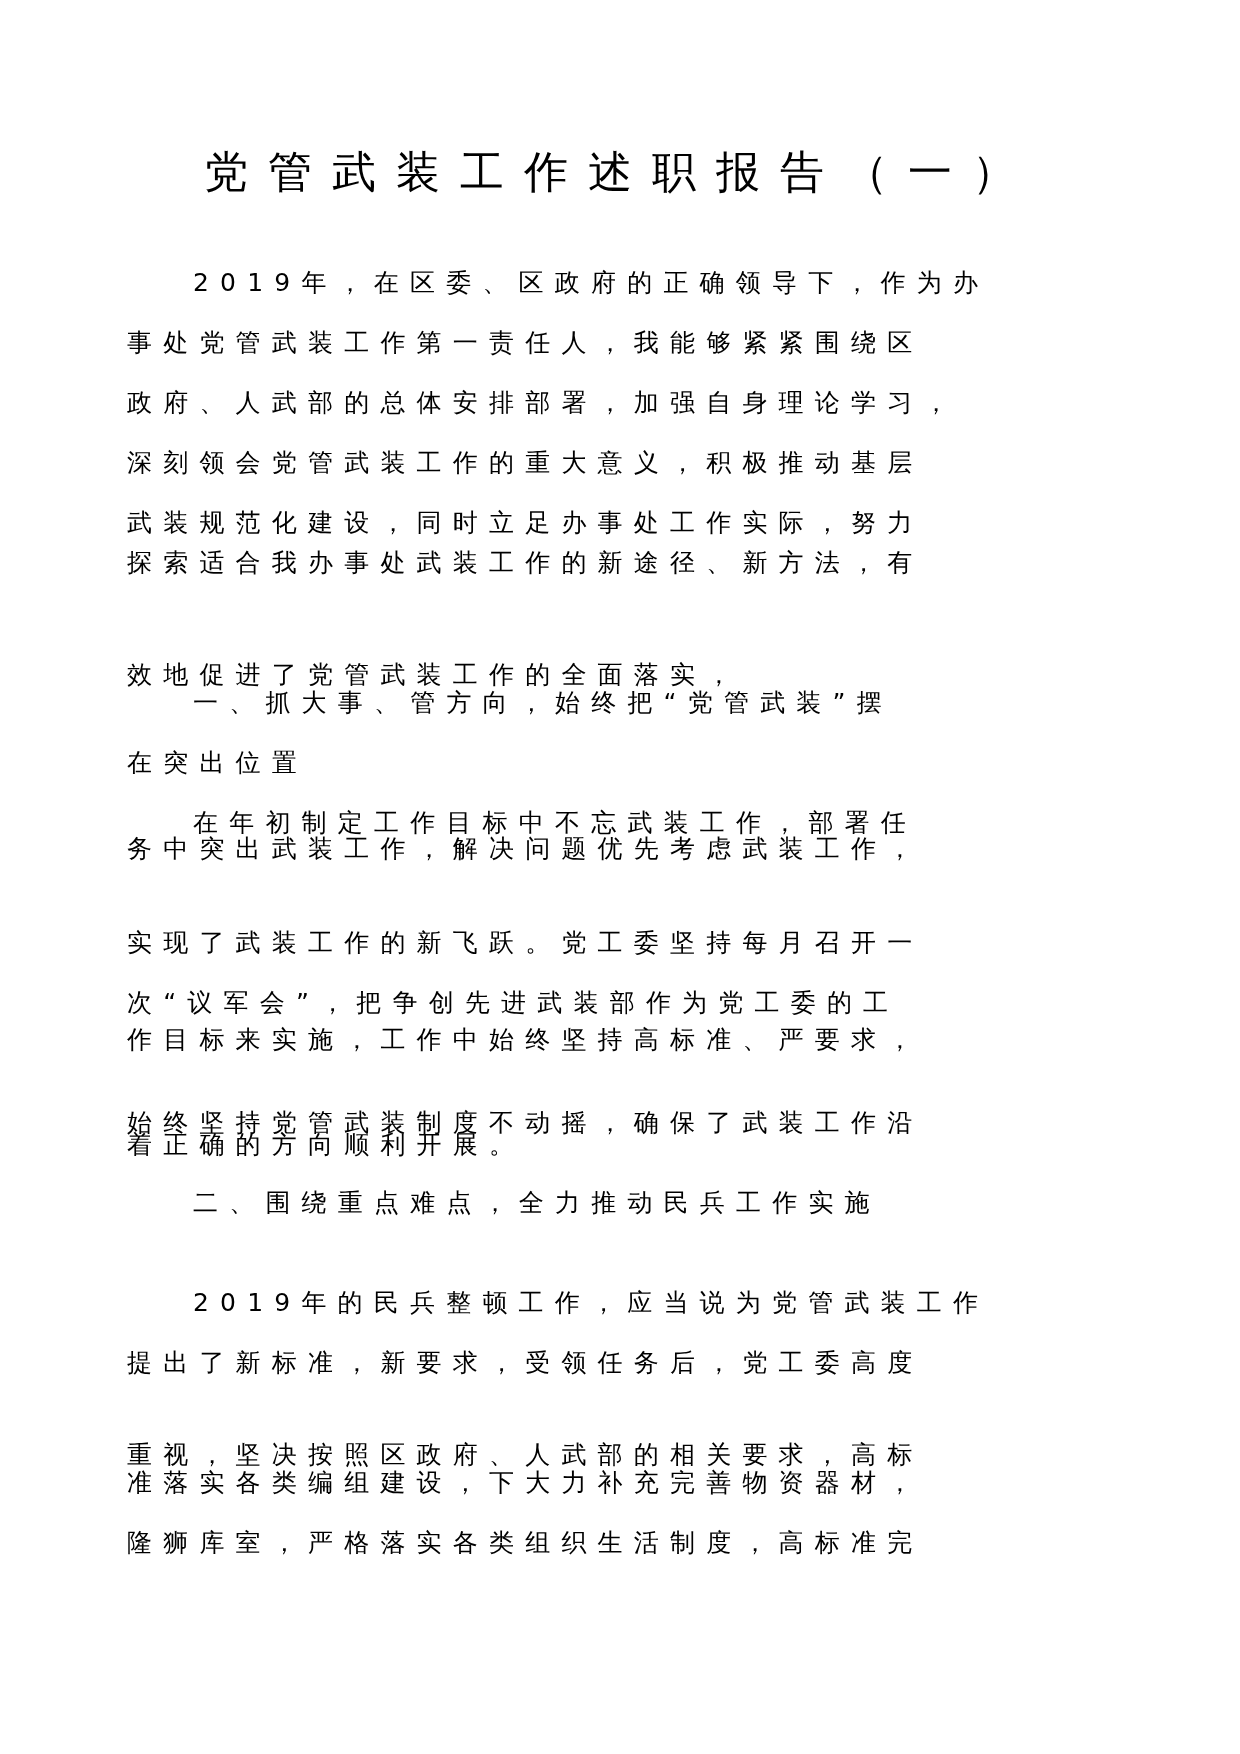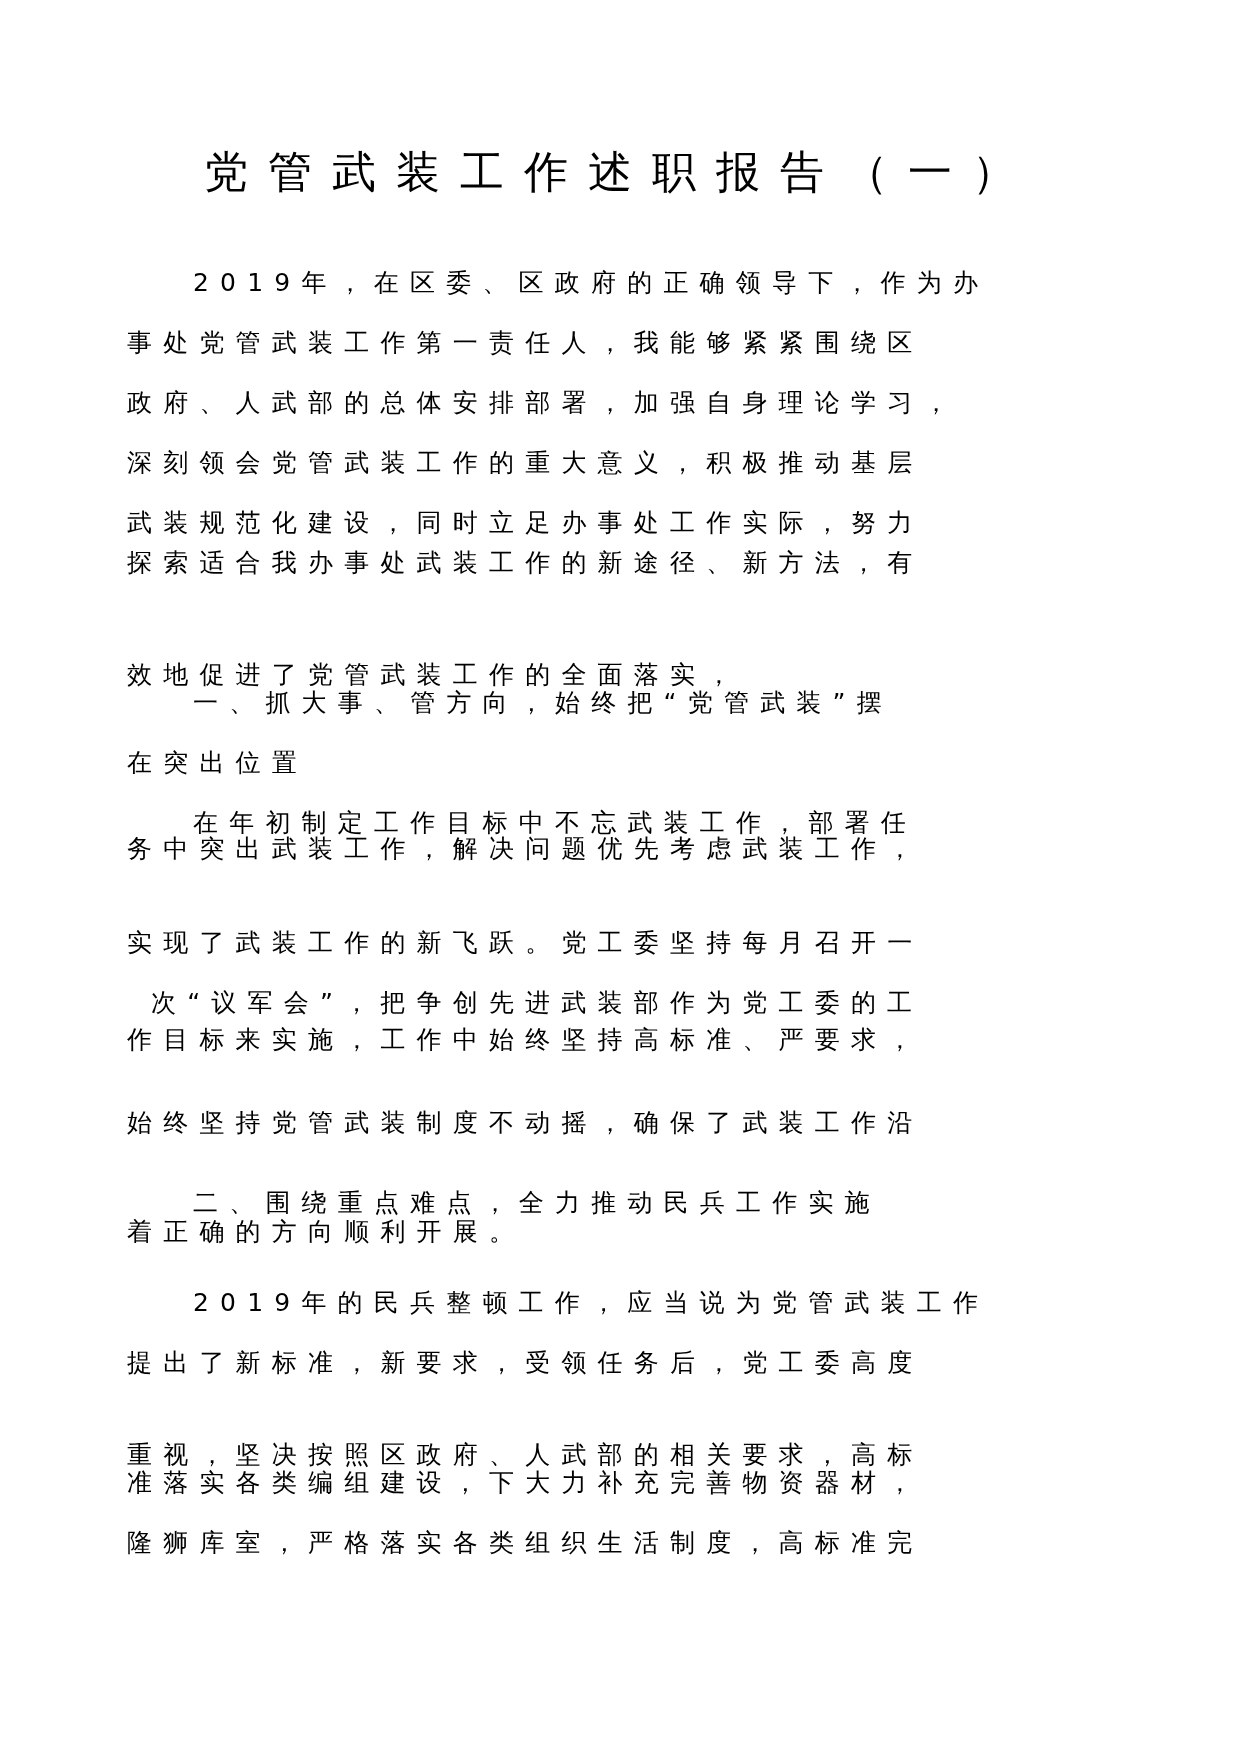--- a/index.html
+++ b/index.html
@@ -29,24 +29,24 @@
       <div class="line" style="top: 378px;">政府、人武部的总体安排部署，加强自身理论学习，</div>
       <div class="line" style="top: 438px;">深刻领会党管武装工作的重大意义，积极推动基层</div>
       <div class="line" style="top: 498px;">武装规范化建设，同时立足办事处工作实际，努力</div>
       <div class="line" style="top: 538px;">探索适合我办事处武装工作的新途径、新方法，有</div>
       <div class="line" style="top: 618px; margin-top: 32px;">效地促进了党管武装工作的全面落实，</div>
       <div class="line indent heading" style="top: 678px;">一、抓大事、管方向，始终把“党管武装”摆</div>
       <div class="line heading" style="top: 738px;">在突出位置</div>
       <div class="line indent" style="top: 798px;">在年初制定工作目标中不忘武装工作，部署任</div>
       <div class="line" style="top: 824px;">务中突出武装工作，解决问题优先考虑武装工作，</div>
       <div class="line" style="top: 918px;">实现了武装工作的新飞跃。党工委坚持每月召开一</div>
-      <div class="line" style="top: 978px; margin-left: 24px;">次“议军会”，把争创先进武装部作为党工委的工</div>
+      <div class="line" style="top: 978px;">次“议军会”，把争创先进武装部作为党工委的工</div>
       <div class="line" style="top: 1015px; text-align: center;">作目标来实施，工作中始终坚持高标准、严要求，</div>
       <div class="line" style="top: 1098px;">始终坚持党管武装制度不动摇，确保了武装工作沿</div>
-      <div class="line" style="top: 1207px;">着正确的方向顺利开展。</div>
+      <div class="line" style="top: 1120px;">着正确的方向顺利开展。</div>
       <div class="line indent heading" style="top: 1178px;">二、围绕重点难点，全力推动民兵工作实施</div>
       <div class="line indent" style="top: 1278px;">2019年的民兵整顿工作，应当说为党管武装工作</div>
       <div class="line" style="top: 1338px;">提出了新标准，新要求，受领任务后，党工委高度</div>
       <div class="line" style="top: 1398px; margin-top: 32px;">重视，坚决按照区政府、人武部的相关要求，高标</div>
       <div class="line" style="top: 1458px;">准落实各类编组建设，下大力补充完善物资器材，</div>
       <div class="line" style="top: 1518px;">隆狮库室，严格落实各类组织生活制度，高标准完</div>
     </div>
 </div>
 
 </body></html>

